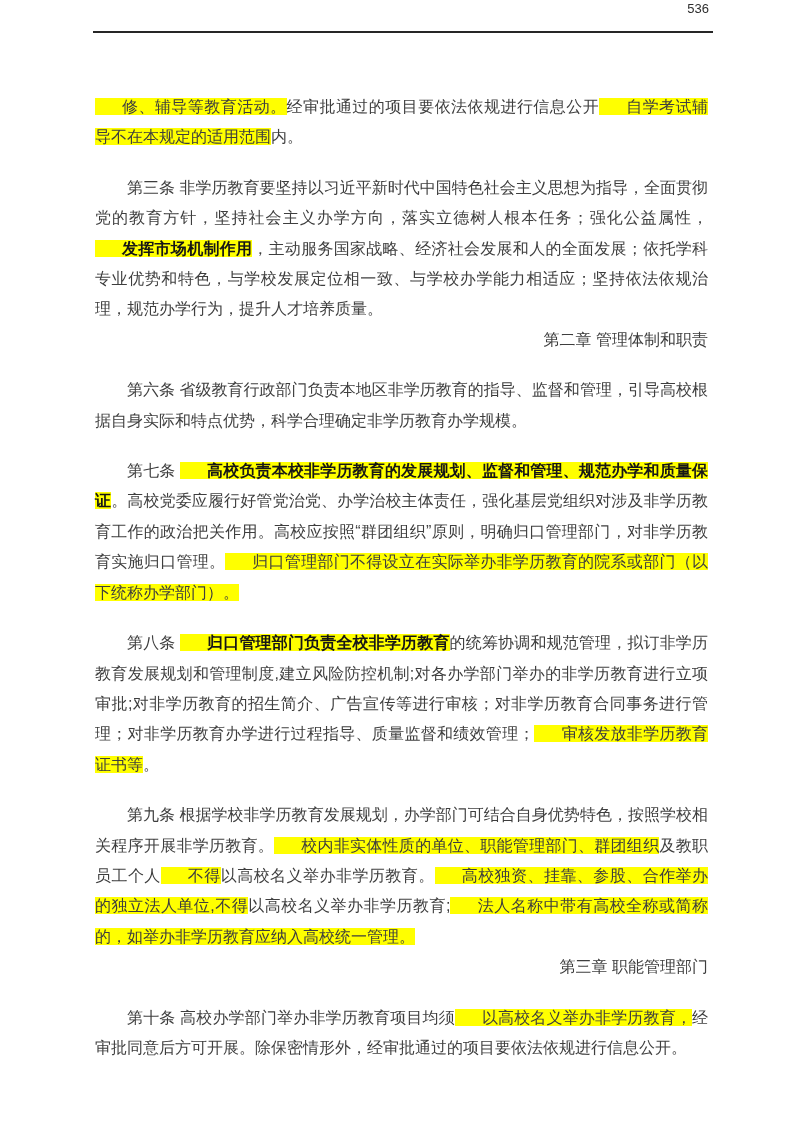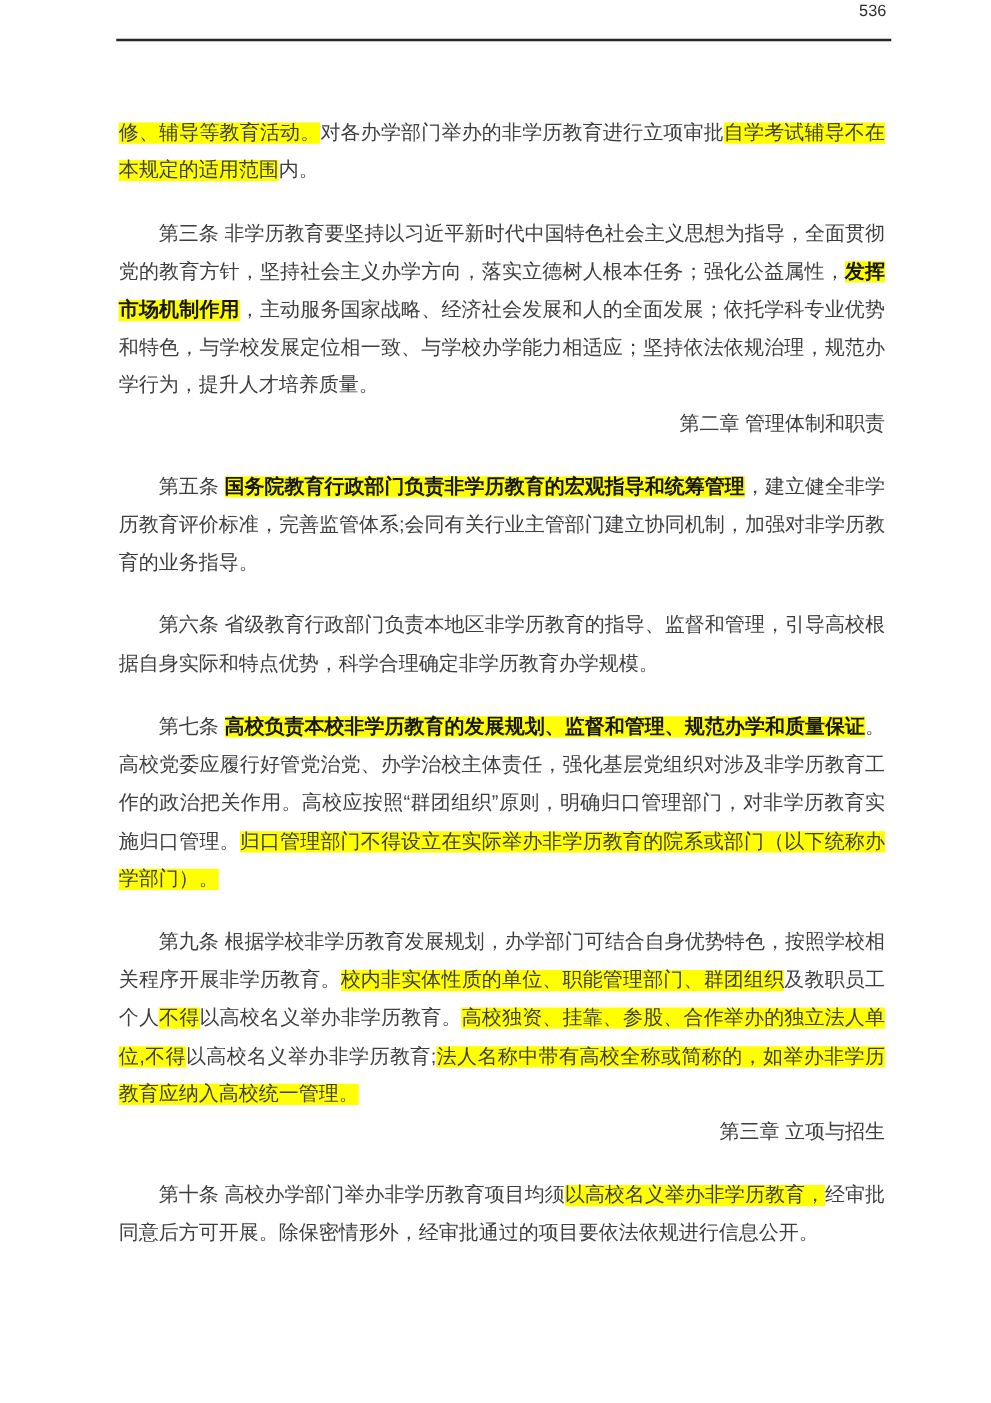--- a/index.html
+++ b/index.html
@@ -39,33 +39,33 @@
     line-height: 30.4px;
     color: #3e3e3e;
     text-align: justify;
   }
   .content p {
     margin: 0;
     padding: 0;
   }
   p.indent { text-indent: 32px; margin-top: 20px; }
   p.heading { text-align: right; }
-  .hl { background-color: #ffff00; }
+  .hl { background-color: #ffff00; padding-left: 27px; }
   .b  { font-weight: 700; color: #161616; }
 </style>
 </head>
 <body>
 
 <div class="page">
   <span class="page-number">536</span>
   <div class="header-rule"></div>
   <div class="content">
-      <p class="plain"><span class="hl">修、辅导等教育活动。</span><span>对各办学部门举办的非学历教育进行立项审批</span><span class="hl">自学考试辅导不在本规定的适用范围</span><span>内。</span></p>
+      <p class="plain"><span class="hl">修、辅导等教育活动。</span><span>经审批通过的项目要依法依规进行信息公开</span><span class="hl">自学考试辅导不在本规定的适用范围</span><span>内。</span></p>
       <p class="indent"><span>第三条 非学历教育要坚持以习近平新时代中国特色社会主义思想为指导，全面贯彻党的教育方针，坚持社会主义办学方向，落实立德树人根本任务；强化公益属性，</span><span class="hl b">发挥市场机制作用</span><span>，主动服务国家战略、经济社会发展和人的全面发展；依托学科专业优势和特色，与学校发展定位相一致、与学校办学能力相适应；坚持依法依规治理，规范办学行为，提升人才培养质量。</span></p>
       <p class="heading"><span>第二章 管理体制和职责</span></p>
-      <p class="indent"><span>第五条 </span><span class="hl b">国务院教育行政部门负责非学历教育的宏观指导和统筹管理</span><span>，建立健全非学历教育评价标准，完善监管体系;会同有关行业主管部门建立协同机制，加强对非学历教育的业务指导。</span></p>
       <p class="indent"><span>第六条 省级教育行政部门负责本地区非学历教育的指导、监督和管理，引导高校根据自身实际和特点优势，科学合理确定非学历教育办学规模。</span></p>
       <p class="indent"><span>第七条 </span><span class="hl b">高校负责本校非学历教育的发展规划、监督和管理、规范办学和质量保证</span><span>。高校党委应履行好管党治党、办学治校主体责任，强化基层党组织对涉及非学历教育工作的政治把关作用。高校应按照“群团组织”原则，明确归口管理部门，对非学历教育实施归口管理。</span><span class="hl">归口管理部门不得设立在实际举办非学历教育的院系或部门（以下统称办学部门）。</span></p>
+      <p class="indent"><span>第八条 </span><span class="hl b">归口管理部门负责全校非学历教育</span><span>的统筹协调和规范管理，拟订非学历教育发展规划和管理制度,建立风险防控机制;对各办学部门举办的非学历教育进行立项审批;对非学历教育的招生简介、广告宣传等进行审核；对非学历教育合同事务进行管理；对非学历教育办学进行过程指导、质量监督和绩效管理；</span><span class="hl">审核发放非学历教育证书等</span><span>。</span></p>
       <p class="indent"><span>第九条 根据学校非学历教育发展规划，办学部门可结合自身优势特色，按照学校相关程序开展非学历教育。</span><span class="hl">校内非实体性质的单位、职能管理部门、群团组织</span><span>及教职员工个人</span><span class="hl">不得</span><span>以高校名义举办非学历教育。</span><span class="hl">高校独资、挂靠、参股、合作举办的独立法人单位,不得</span><span>以高校名义举办非学历教育;</span><span class="hl">法人名称中带有高校全称或简称的，如举办非学历教育应纳入高校统一管理。</span></p>
-      <p class="heading"><span>第三章 立项与招生</span></p>
+      <p class="heading"><span>第三章 职能管理部门</span></p>
       <p class="indent"><span>第十条 高校办学部门举办非学历教育项目均须</span><span class="hl">以高校名义举办非学历教育，</span><span>经审批同意后方可开展。除保密情形外，经审批通过的项目要依法依规进行信息公开。</span></p>
     </div>
 </div>
 
 </body></html>

